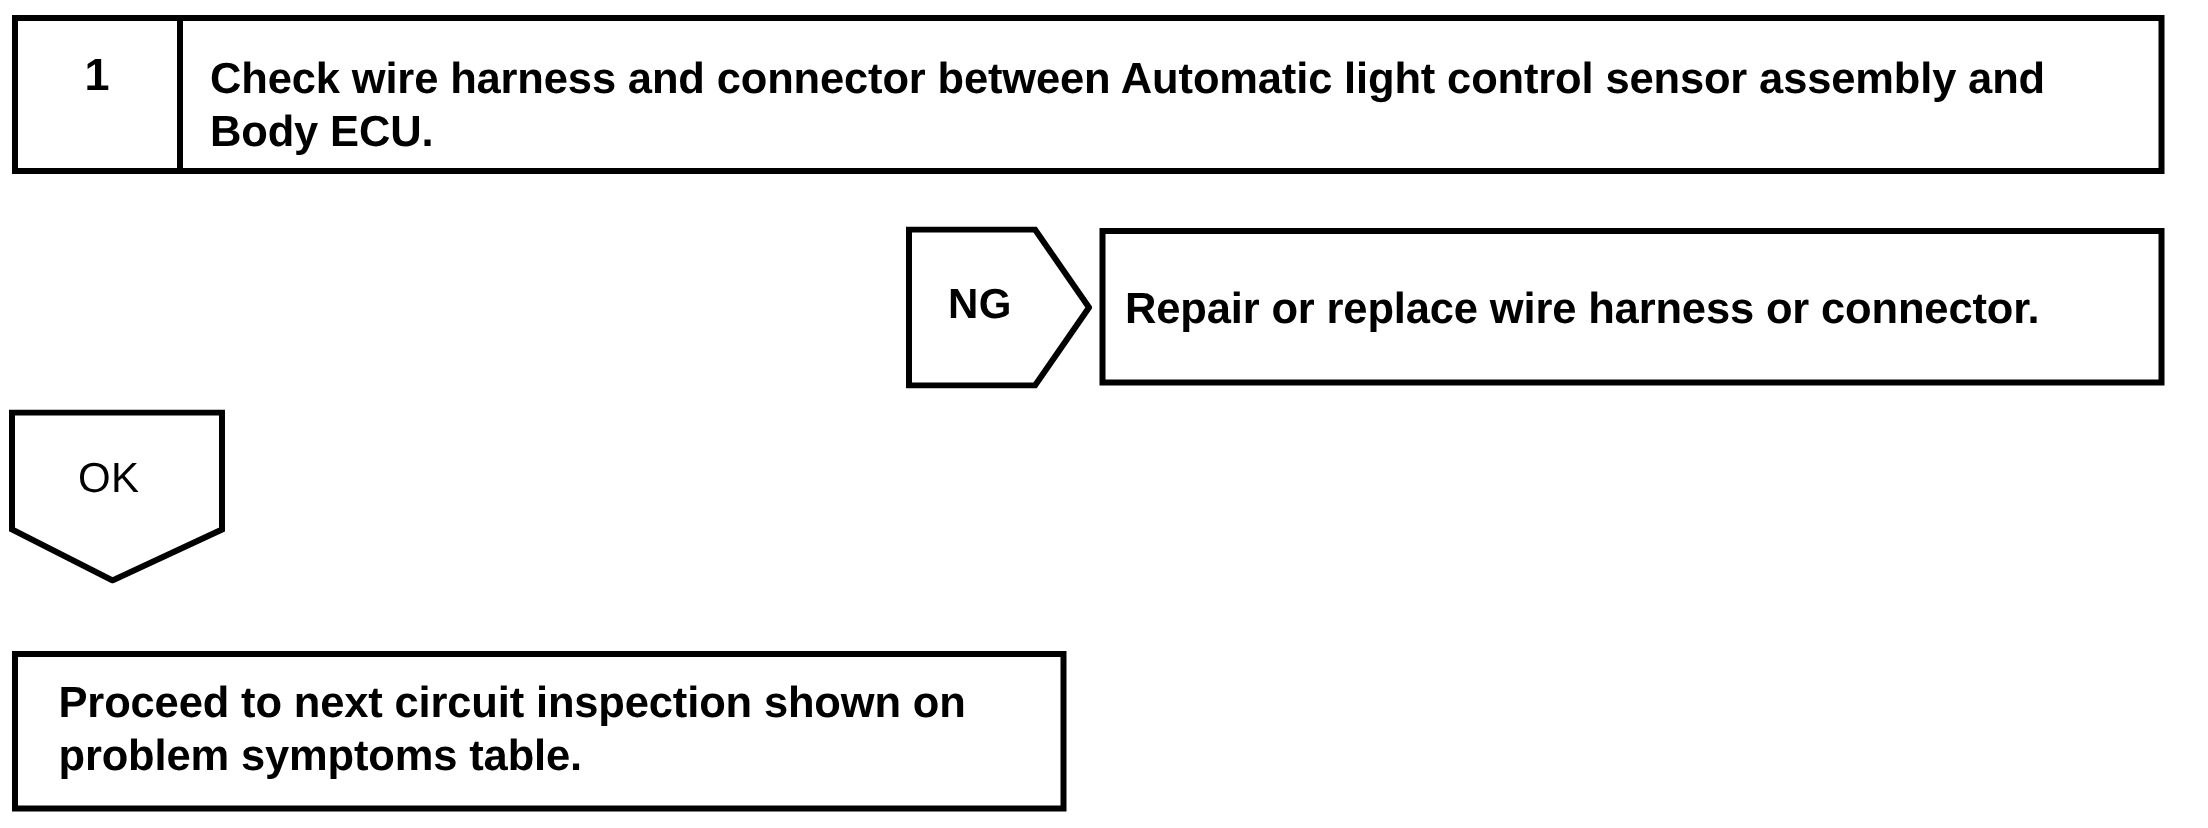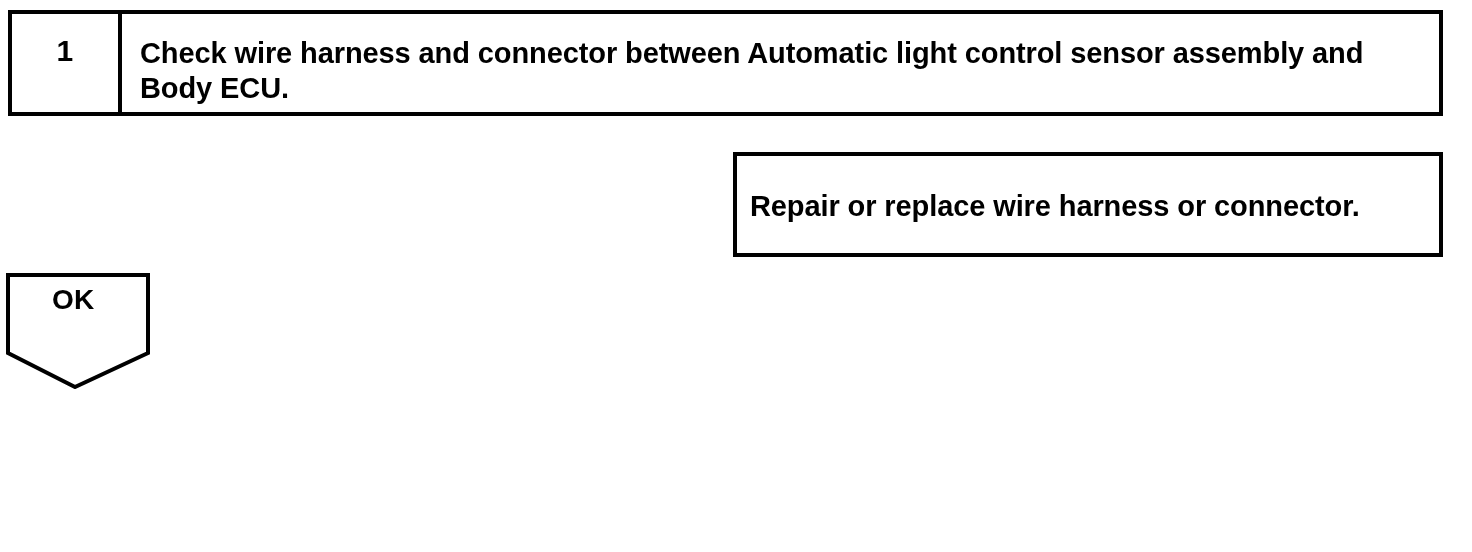--- a/index.html
+++ b/index.html
@@ -120,23 +120,23 @@
   }
   .ok-tag svg {
     position: absolute;
     left: 0;
     top: 0;
     display: block;
   }
   .ok-tag .ok-label {
     position: absolute;
     left: 46px;
-    top: 13px;
+    top: 32px;
     font-size: 28px;
-    font-weight: bold;
+    font-weight: normal;
     letter-spacing: 0.2px;
     line-height: 1;
   }
 
   
   .result-box {
     position: absolute;
     left: 8px;
     top: 434px;
     width: 703px;
@@ -161,26 +161,35 @@
 
 <div class="canvas">
 
   <div class="step-row">
     <div class="step-number-cell">
       <span class="num">1</span>
     </div>
     <div class="step-text">Check wire harness and connector between Automatic light control sensor assembly and Body ECU.</div>
   </div>
 
+  <div class="ng-tag">
+    <svg width="124" height="108" viewBox="0 0 124 108">
+      <polygon points="2,2 86,2 122,54 86,106 2,106" fill="#ffffff" stroke="#000000" stroke-width="4" stroke-linejoin="miter"></polygon>
+    </svg>
+    <span class="ng-label">NG</span>
+  </div>
 
   <div class="repair-box">
     <div class="repair-text">Repair or replace wire harness or connector.</div>
   </div>
 
   <div class="ok-tag">
     <svg width="144" height="116" viewBox="0 0 144 116">
       <polygon points="2,2 142,2 142,80 69,114 2,80" fill="#ffffff" stroke="#000000" stroke-width="4" stroke-linejoin="miter"></polygon>
     </svg>
     <span class="ok-label">OK</span>
   </div>
 
+  <div class="result-box">
+    <div class="result-text">Proceed to next circuit inspection shown on problem symptoms table.</div>
+  </div>
 
 </div>
 
 </body></html>

